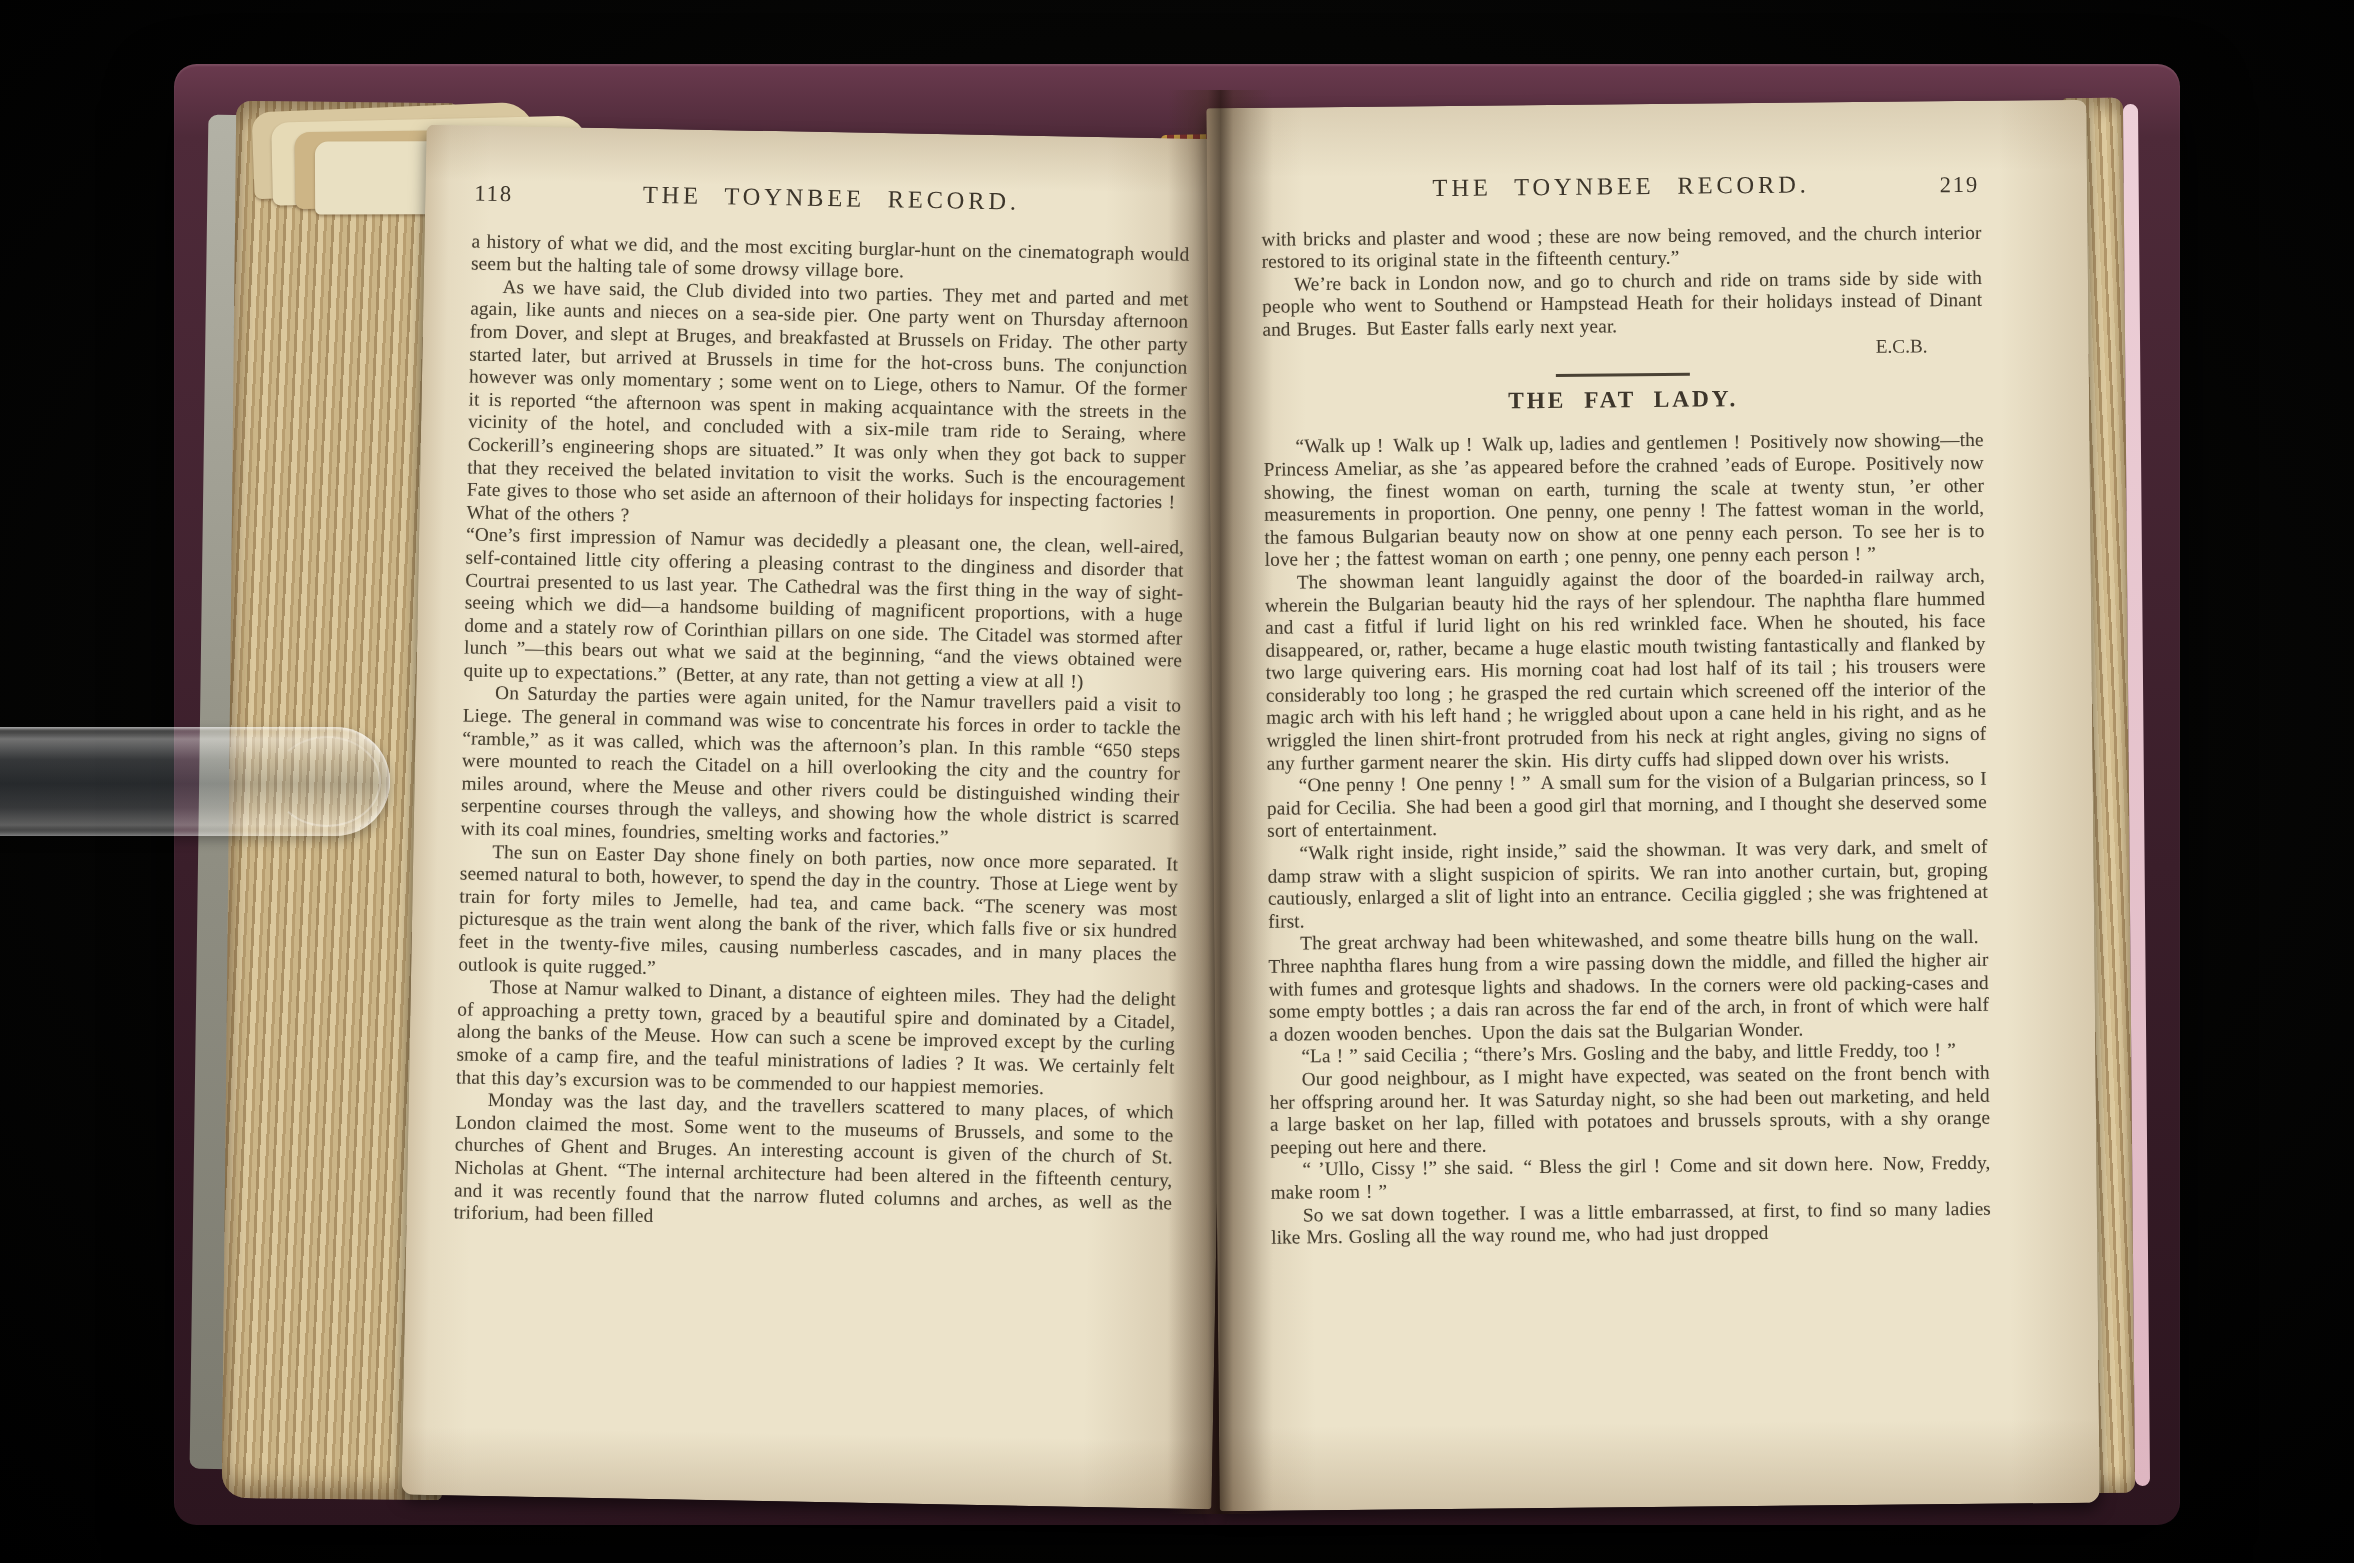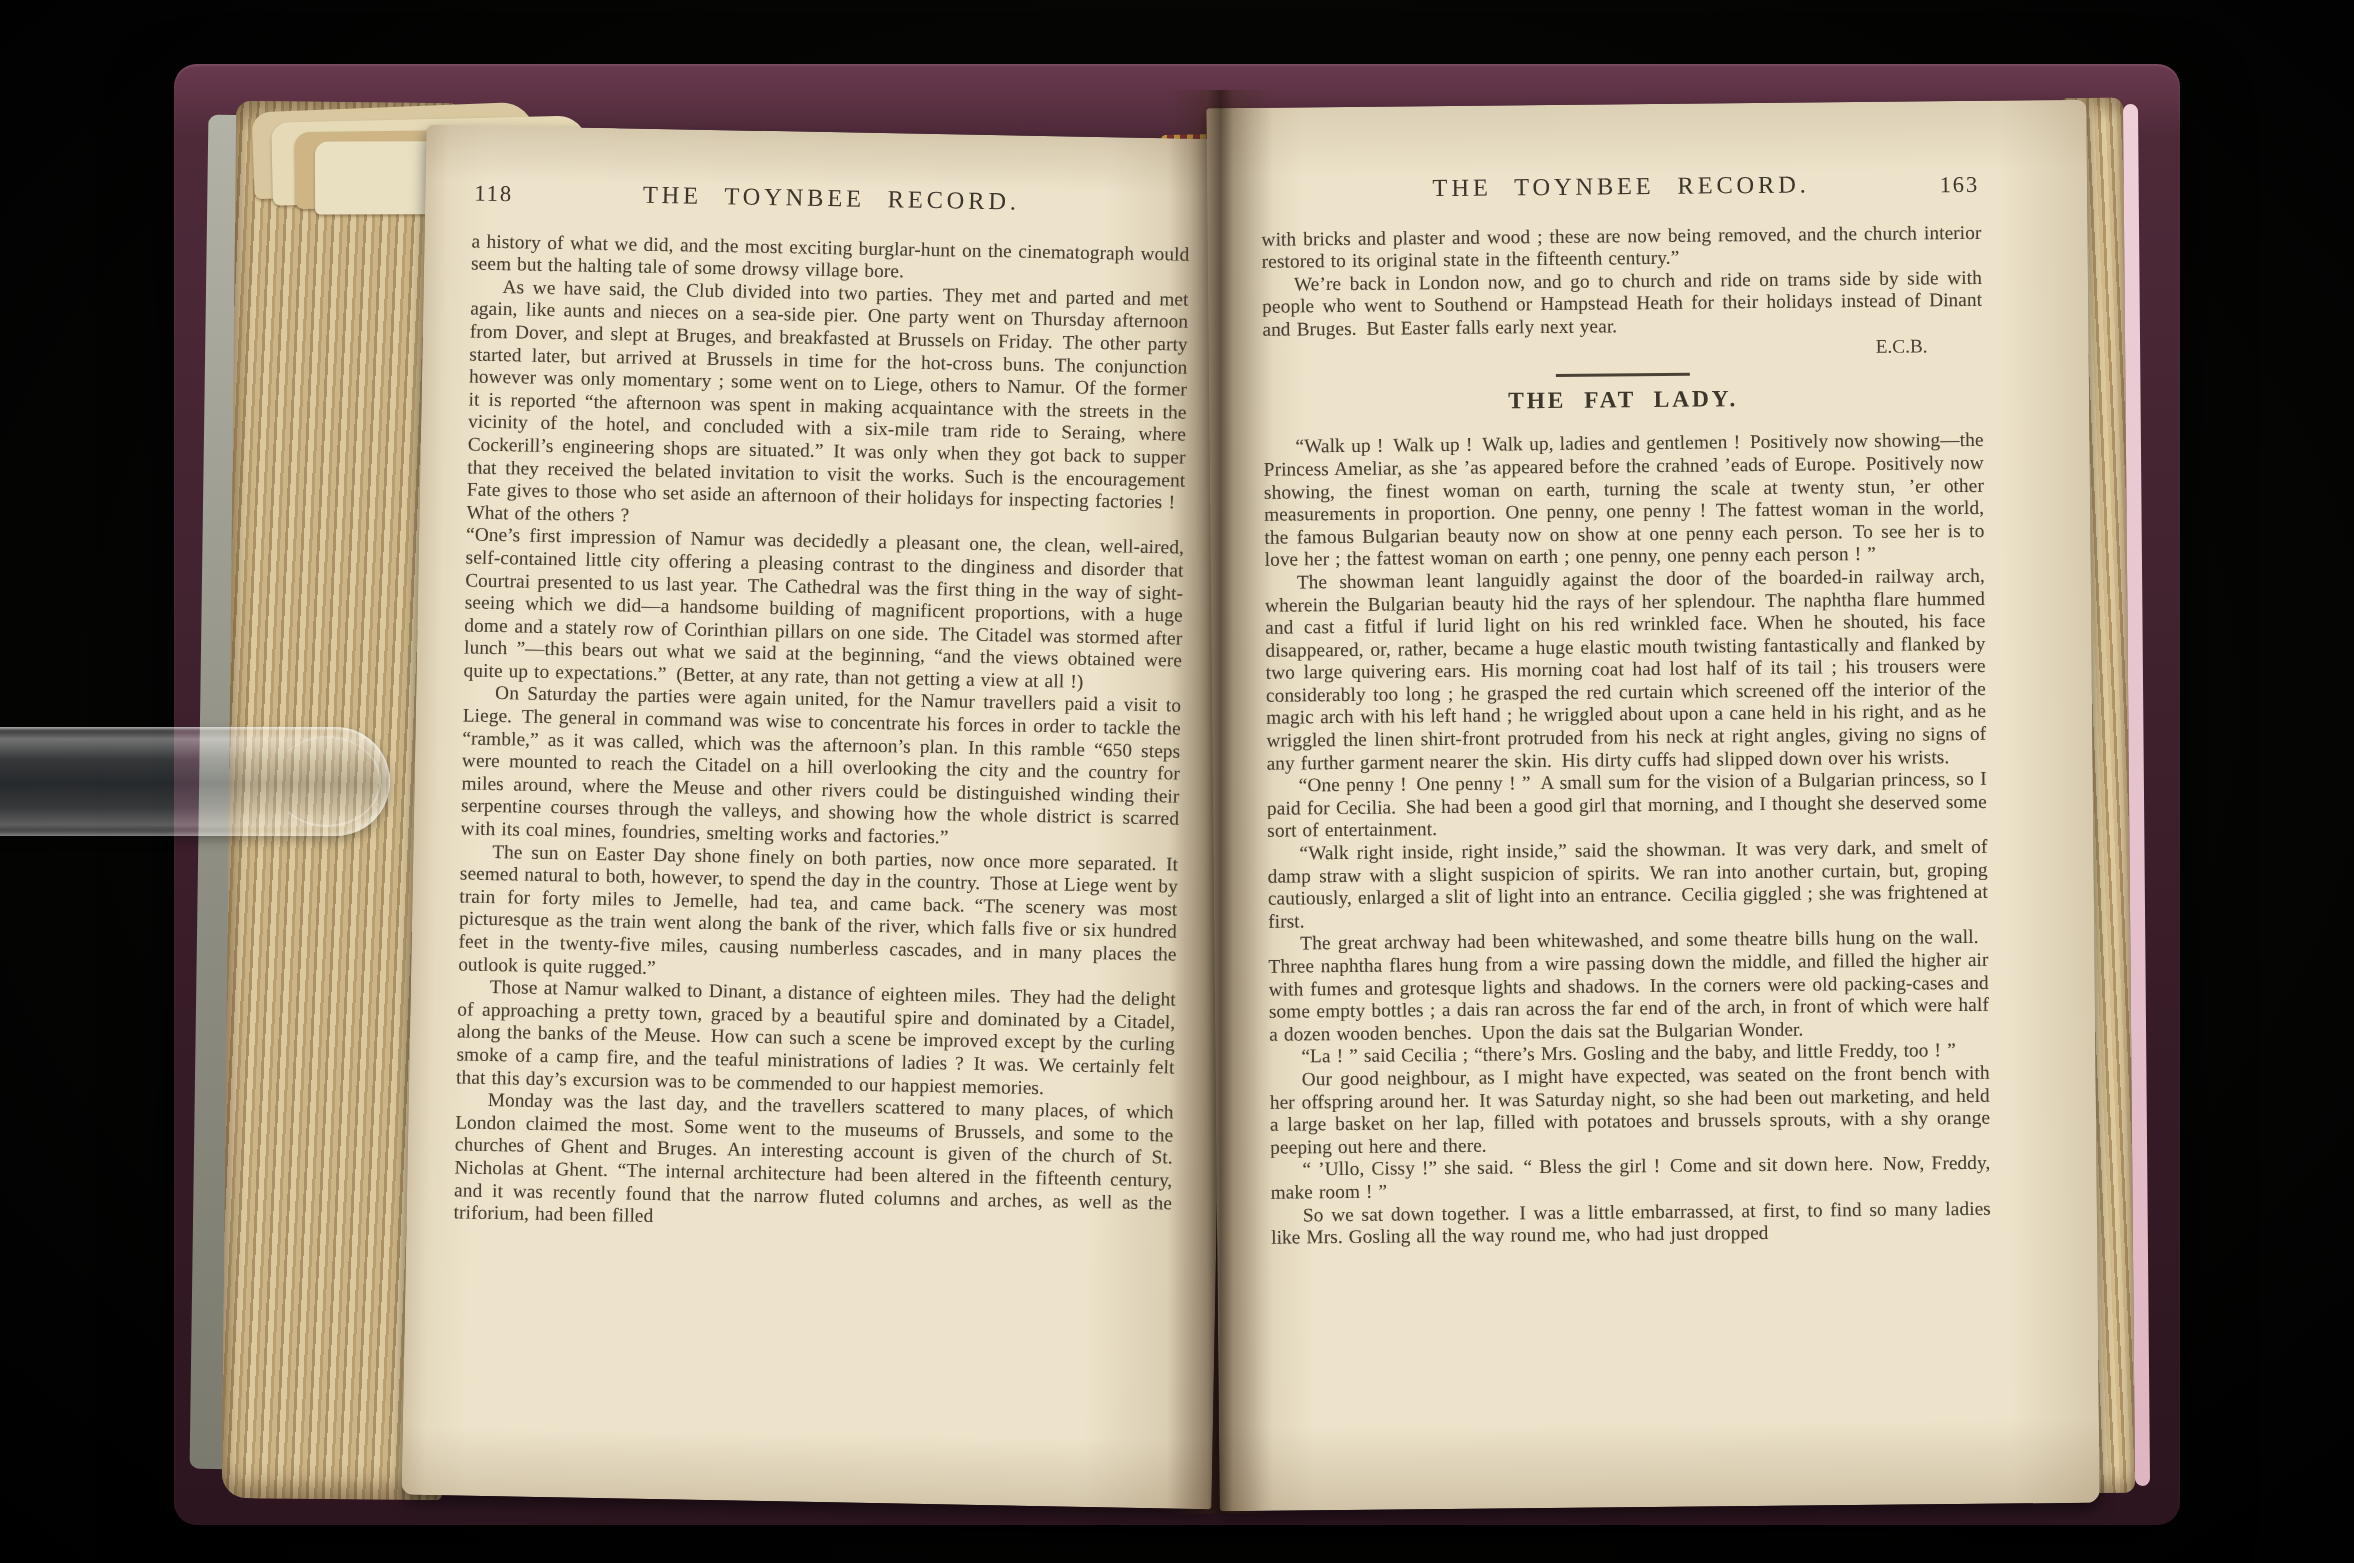--- a/index.html
+++ b/index.html
@@ -93,21 +93,21 @@
             <p class="para ind">Those at Namur walked to Dinant, a distance of eighteen miles. They had the delight of approaching a pretty town, graced by a beautiful spire and dominated by a Citadel, along the banks of the Meuse. How can such a scene be improved except by the curling smoke of a camp fire, and the teaful ministrations of ladies ? It was. We certainly felt that this day’s excursion was to be commended to our happiest memories.</p>
             <p class="para ind">Monday was the last day, and the travellers scattered to many places, of which London claimed the most. Some went to the museums of Brussels, and some to the churches of Ghent and Bruges. An interesting account is given of the church of St. Nicholas at Ghent. “The internal architecture had been altered in the fifteenth century, and it was recently found that the narrow fluted columns and arches, as well as the triforium, had been filled</p>
           </div>
       </div>
     </div>
 
     <div class="page page-right">
       <div class="inner">
         <div class="page-head">
           <span class="running-title">THE TOYNBEE RECORD.</span>
-          <span class="pagenum">163</span>
+          <span class="pagenum">219</span>
         </div>
         <div class="body">
             <p class="para">with bricks and plaster and wood ; these are now being removed, and the church interior restored to its original state in the fifteenth century.”</p>
             <p class="para ind">We’re back in London now, and go to church and ride on trams side by side with people who went to Southend or Hampstead Heath for their holidays instead of Dinant and Bruges. But Easter falls early next year.</p>
           </div>
         <div class="sig">E.C.B.</div>
         <div class="rule"></div>
         <h2 class="section-title">THE FAT LADY.</h2>
         <div class="body">
             <p class="para ind">“Walk up ! Walk up ! Walk up, ladies and gentlemen ! Positively now showing—the Princess Ameliar, as she ’as appeared before the crahned ’eads of Europe. Positively now showing, the finest woman on earth, turning the scale at twenty stun, ’er other measurements in proportion. One penny, one penny ! The fattest woman in the world, the famous Bulgarian beauty now on show at one penny each person. To see her is to love her ; the fattest woman on earth ; one penny, one penny each person ! ”</p>

